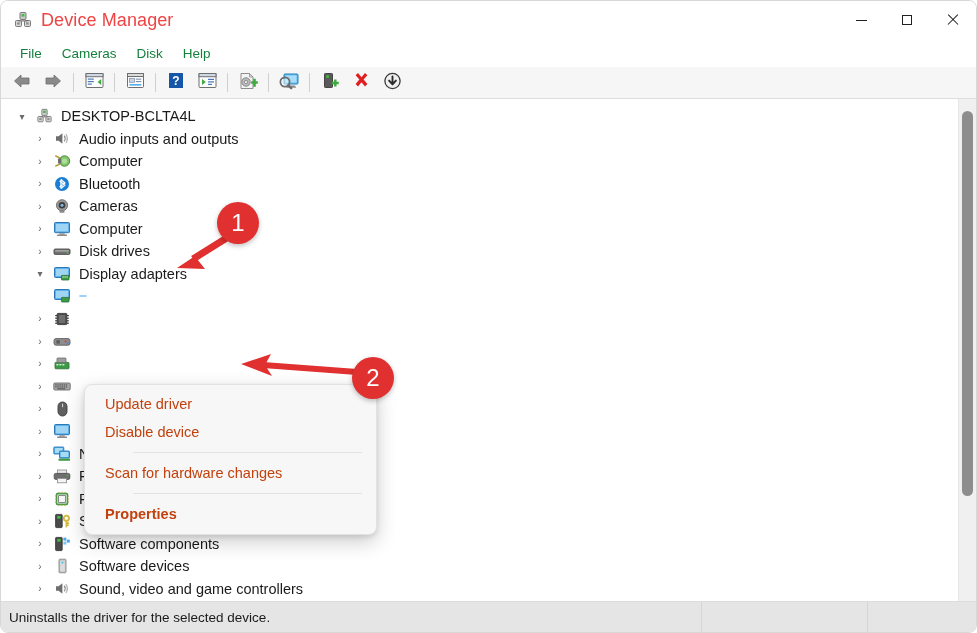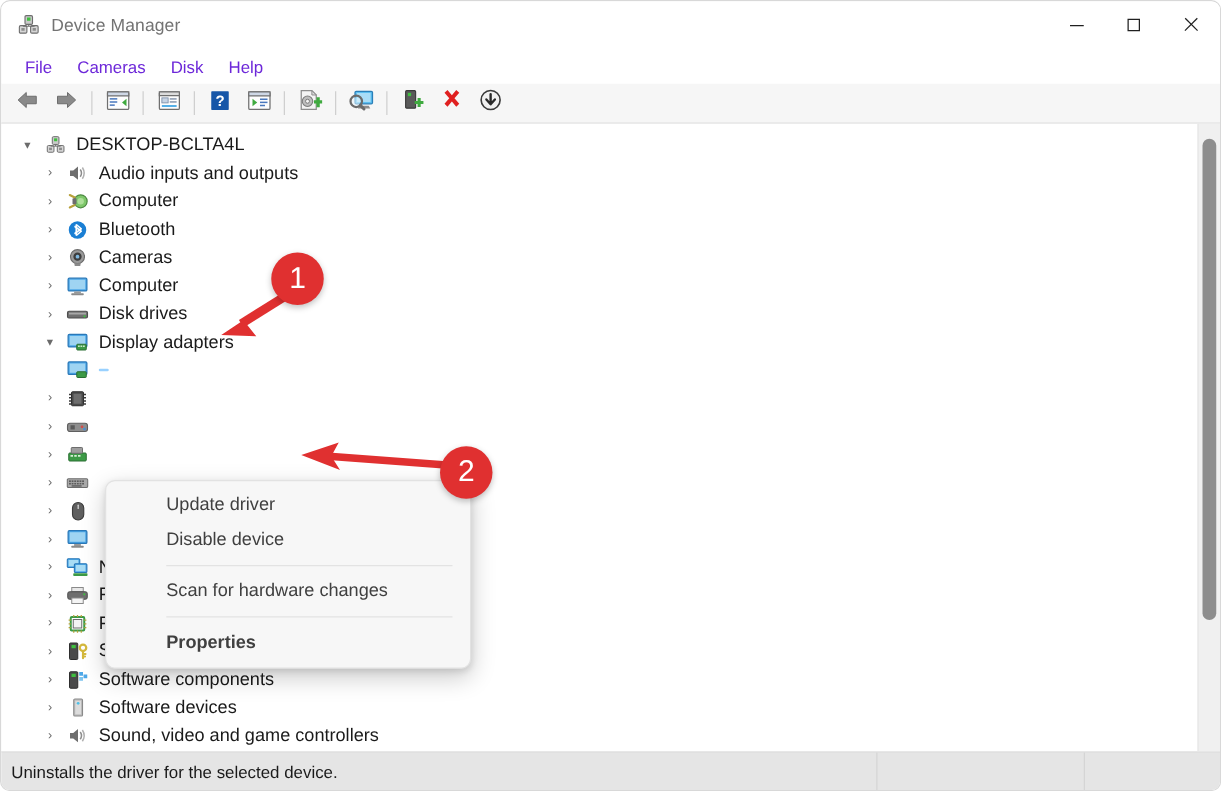--- a/index.html
+++ b/index.html
@@ -32,22 +32,22 @@
     align-items: center;
     background: #ffffff;
     position: relative;
   }
   .title-icon {
     width: 18px; height: 18px;
     margin-left: 13px; margin-right: 9px;
     position: relative;
   }
   .title-text {
-    font-size: 14px;
-    color: #737373;
+    font-size: 18px;
+    color: #ef4444;
     letter-spacing: 0.1px;
   }
   .wincontrols {
     position: absolute;
     right: 0; top: 0;
     height: 38px;
     display: flex;
   }
   .wc {
     width: 46px; height: 38px;
@@ -76,21 +76,21 @@
 
   
   .menubar {
     height: 28px;
     flex: 0 0 28px;
     display: flex;
     align-items: center;
     padding-left: 9px;
     background: #ffffff;
     font-size: 13.5px;
-    color: #6d28d9;
+    color: #15803d;
   }
   .menubar-item {
     padding: 3px 10px;
     border-radius: 3px;
     cursor: default;
   }
 
   
   .toolbar {
     height: 31px;
@@ -202,23 +202,23 @@
     border-radius: 8px;
     box-shadow: 0 7px 20px rgba(0,0,0,0.20), 0 2px 5px rgba(0,0,0,0.10);
     padding: 5px 0 6px 0;
     z-index: 40;
     box-sizing: border-box;
   }
   .ctx-item {
     height: 28px;
     display: flex;
     align-items: center;
-    padding-left: 48px;
+    padding-left: 20px;
     font-size: 14.5px;
-    color: #404040;
+    color: #c2410c;
     cursor: default;
   }
   .ctx-item.bold { font-weight: bold; }
   .ctx-sep {
     height: 1px;
     background: #e3e3e3;
     margin: 6px 14px 6px 48px;
   }
 
   

